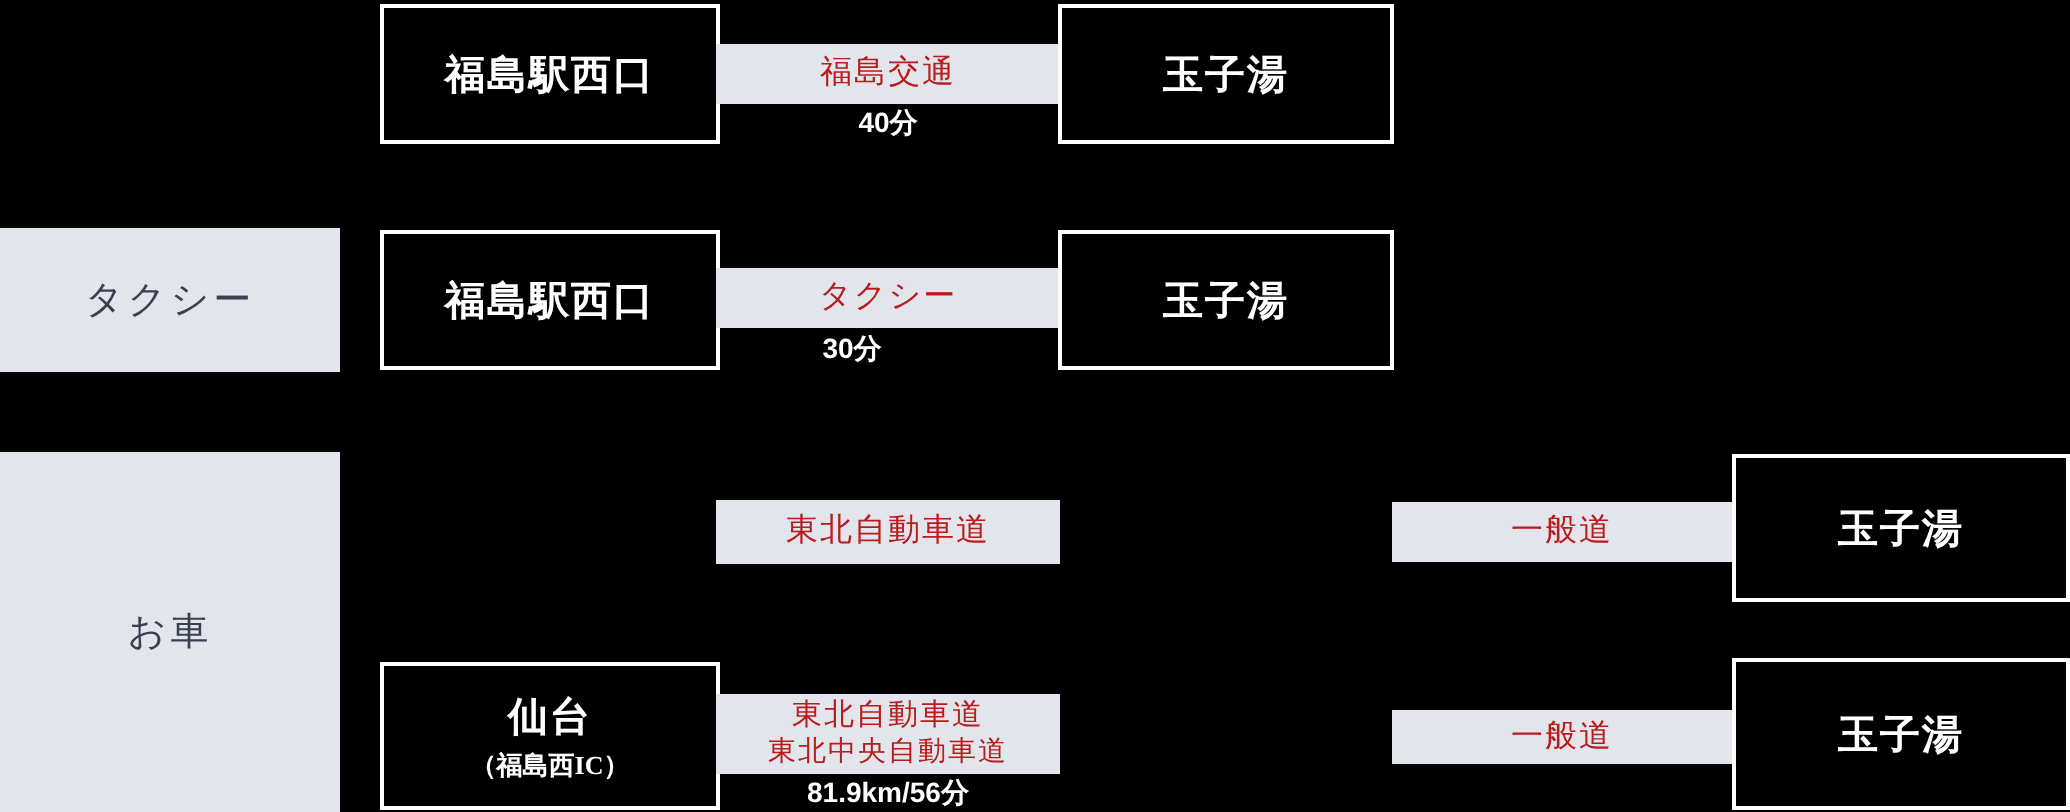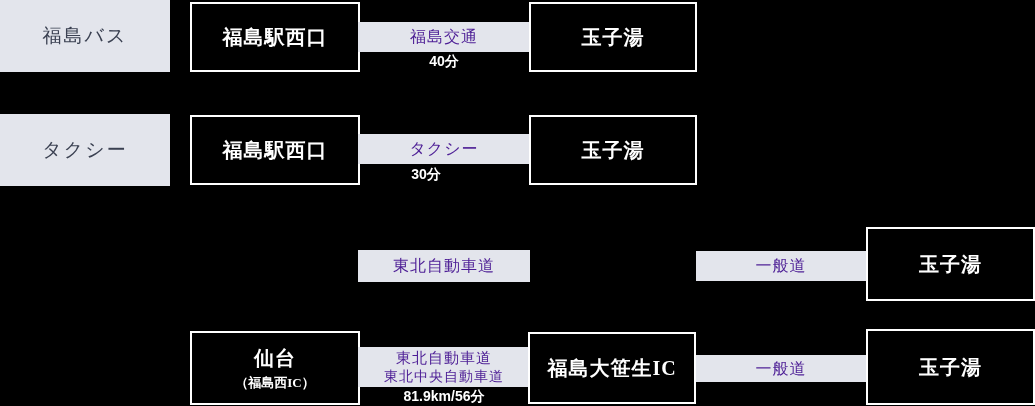--- a/index.html
+++ b/index.html
@@ -13,38 +13,37 @@
     font-size:19px;letter-spacing:2px;
   }
   .node{
     position:absolute;background:#000000;border:2px solid #ffffff;
     box-sizing:border-box;color:#ffffff;
     display:flex;flex-direction:column;align-items:center;justify-content:center;
     font-weight:bold;font-size:20px;letter-spacing:1px;text-align:left;
   }
   .node .detail{font-size:13px;font-weight:bold;letter-spacing:0;margin-top:2px;}
   .bar{
-    position:absolute;background:#e3e5ec;color:#4c1d95;
+    position:absolute;background:#e3e5ec;color:#b91c1c;
     display:flex;flex-direction:column;align-items:center;justify-content:center;
     font-size:16px;letter-spacing:1px;text-align:center;line-height:1.25;
   }
   .bar .l2{font-size:14px;}
   .bar.two-line{font-size:15px;}
   .time{
     position:absolute;color:#ffffff;font-weight:bold;font-size:14px;
     display:flex;align-items:center;justify-content:center;text-align:center;
     font-family:"Liberation Sans","DejaVu Sans",sans-serif;letter-spacing:0;
   }
 </style>
 </head>
 <body>
 
 <div class="stage">
 
-  <div class="side-label" style="left:0;top:0;width:170px;height:72px">福島バス</div>
   <div class="node" style="left:190px;top:2px;width:170px;height:70px">
     <span>福島駅西口</span>
   </div>
   <div class="bar" style="left:358px;top:22px;width:172px;height:30px">
     <span>福島交通</span>
   </div>
   <div class="time" style="left:358px;top:52px;width:172px;height:20px">40分</div>
   <div class="node" style="left:529px;top:2px;width:168px;height:70px">
     <span>玉子湯</span>
   </div>
@@ -54,43 +53,41 @@
     <span>福島駅西口</span>
   </div>
   <div class="bar" style="left:358px;top:134px;width:172px;height:30px">
     <span>タクシー</span>
   </div>
   <div class="time" style="left:358px;top:165px;width:136px;height:20px">30分</div>
   <div class="node" style="left:529px;top:115px;width:168px;height:70px">
     <span>玉子湯</span>
   </div>
 
+  <div class="side-label" style="left:0;top:226px;width:170px;height:180px">お車</div>
 
   <div class="bar" style="left:358px;top:250px;width:172px;height:32px">
     <span>東北自動車道</span>
   </div>
   <div class="bar" style="left:696px;top:251px;width:170px;height:30px">
     <span>一般道</span>
   </div>
   <div class="node" style="left:866px;top:227px;width:169px;height:74px">
     <span>玉子湯</span>
   </div>
 
   <div class="node" style="left:190px;top:331px;width:170px;height:74px">
     <span>仙台</span>
     <span class="detail">（福島西IC）</span>
   </div>
   <div class="bar two-line" style="left:358px;top:347px;width:172px;height:40px">
     <span>東北自動車道</span>
     <span class="l2">東北中央自動車道</span>
   </div>
   <div class="time" style="left:358px;top:388px;width:172px;height:18px">81.9km/56分</div>
-  <div class="node" style="left:528px;top:332px;width:168px;height:72px">
-    <span>福島大笹生IC</span>
-  </div>
   <div class="bar" style="left:696px;top:355px;width:170px;height:27px">
     <span>一般道</span>
   </div>
   <div class="node" style="left:866px;top:329px;width:169px;height:76px">
     <span>玉子湯</span>
   </div>
 
 </div>
 
 </body></html>

